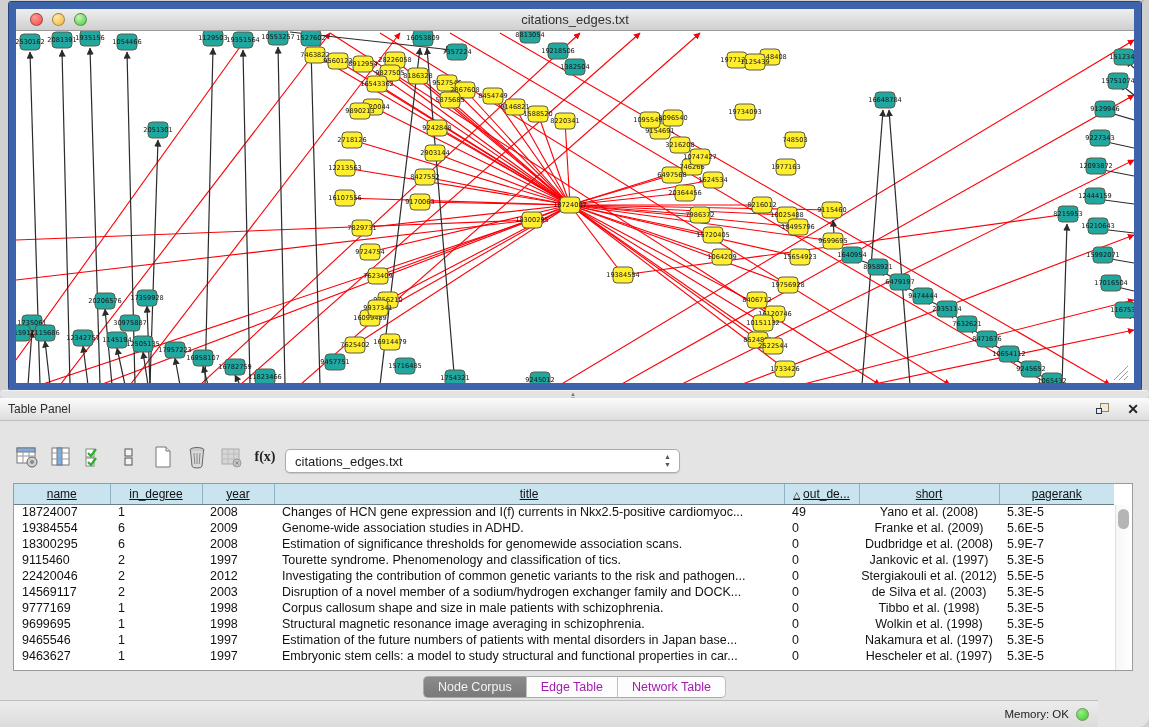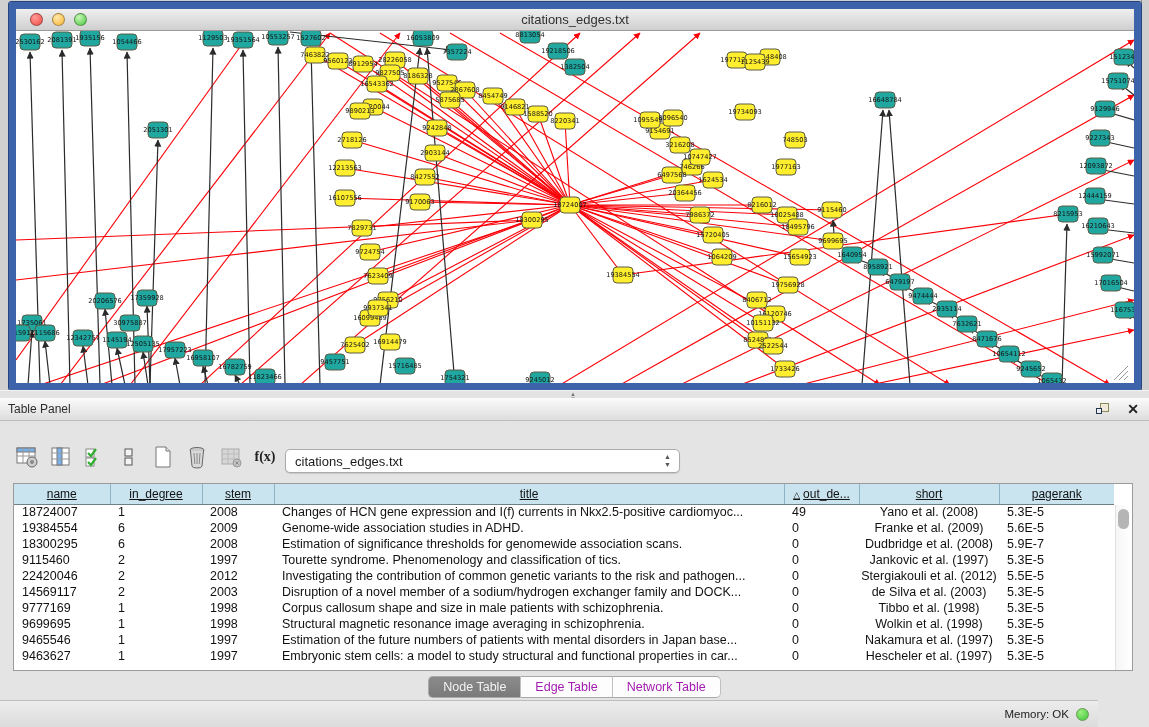--- a/index.html
+++ b/index.html
@@ -1,18 +1,18 @@
 <!DOCTYPE html>
 <html><head>
 <meta charset="utf-8">
 <style>
   * { margin:0; padding:0; box-sizing:border-box; }
   html,body { width:1149px; height:727px; overflow:hidden; background:#d0d0d0;
               font-family:"Liberation Sans", sans-serif; }
-  .abs { position:absolute; }
+  .abs { position:absolute;border-radius:11px; }
 
   
   #graph-window { left:9px; top:2px; width:1132px; height:388px;
     border:7px solid #3d63ab; outline:1px solid #26457f; border-radius:2px;
     background:#fff; box-shadow: inset 0 0 0 1px #2c4c8c; }
   #graph-window .titlebar { position:absolute; left:0; top:0; right:0; height:22px;
     background:linear-gradient(#efefef,#cfcfcf); border-bottom:1px solid #9a9a9a;
     display:flex; align-items:center; }
   .traffic { width:13px; height:13px; border-radius:50%; margin-left:9px; border:1px solid rgba(0,0,0,.35); }
   .t-red { background:radial-gradient(circle at 35% 30%, #ff9a96, #f04a45); margin-left:14px; }
@@ -785,21 +785,21 @@
           <col style="width: 72px;">
           <col style="width: 510px;">
           <col style="width: 75px;">
           <col style="width: 140px;">
           <col style="width: 115px;">
         </colgroup>
       <thead>
           <tr id="table-head-row">
             <th>name</th>
             <th>in_degree</th>
-            <th>stem</th>
+            <th>year</th>
             <th>title</th>
             <th><span class="sort-glyph">△</span>out_de...</th>
             <th>short</th>
             <th>pagerank</th>
           </tr>
         </thead>
       <tbody id="table-body">
           <tr>
             <td>18724007</td>
             <td>1</td>
@@ -891,21 +891,21 @@
             <td>5.3E-5</td>
           </tr>
         </tbody>
     </table>
     <div id="v-scrollbar">
       <div id="v-thumb"></div>
     </div>
   </div>
 
   <div id="tab-bar">
-      <div class="seg first selected">Node Table</div>
+      <div class="seg first selected">Node Corpus</div>
       <div class="seg">Edge Table</div>
       <div class="seg last">Network Table</div>
     </div>
 
   <div id="status-bar">
     <span id="memory-label">Memory: OK</span>
     <span id="memory-dot"></span>
   </div>
 </div>
 

